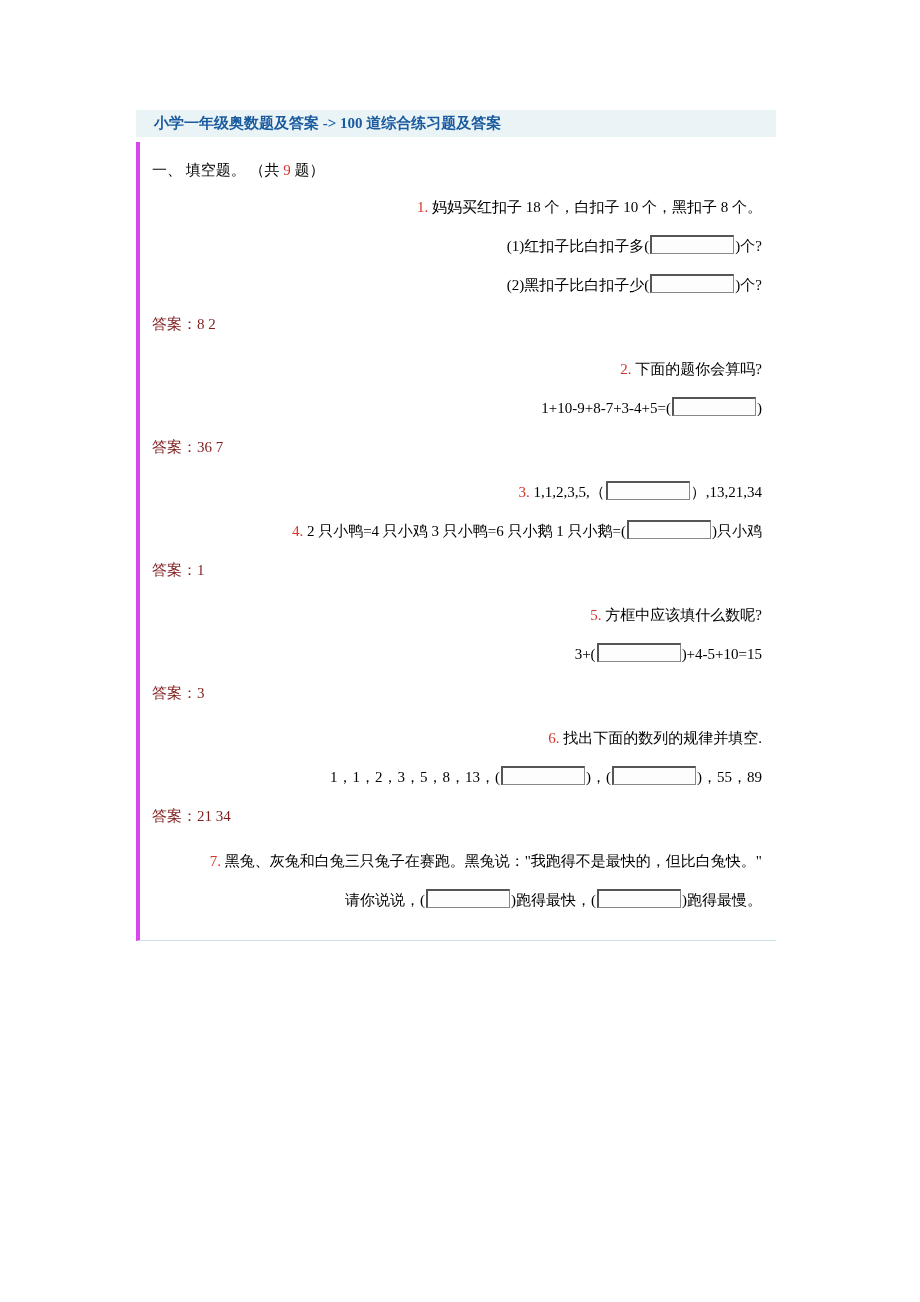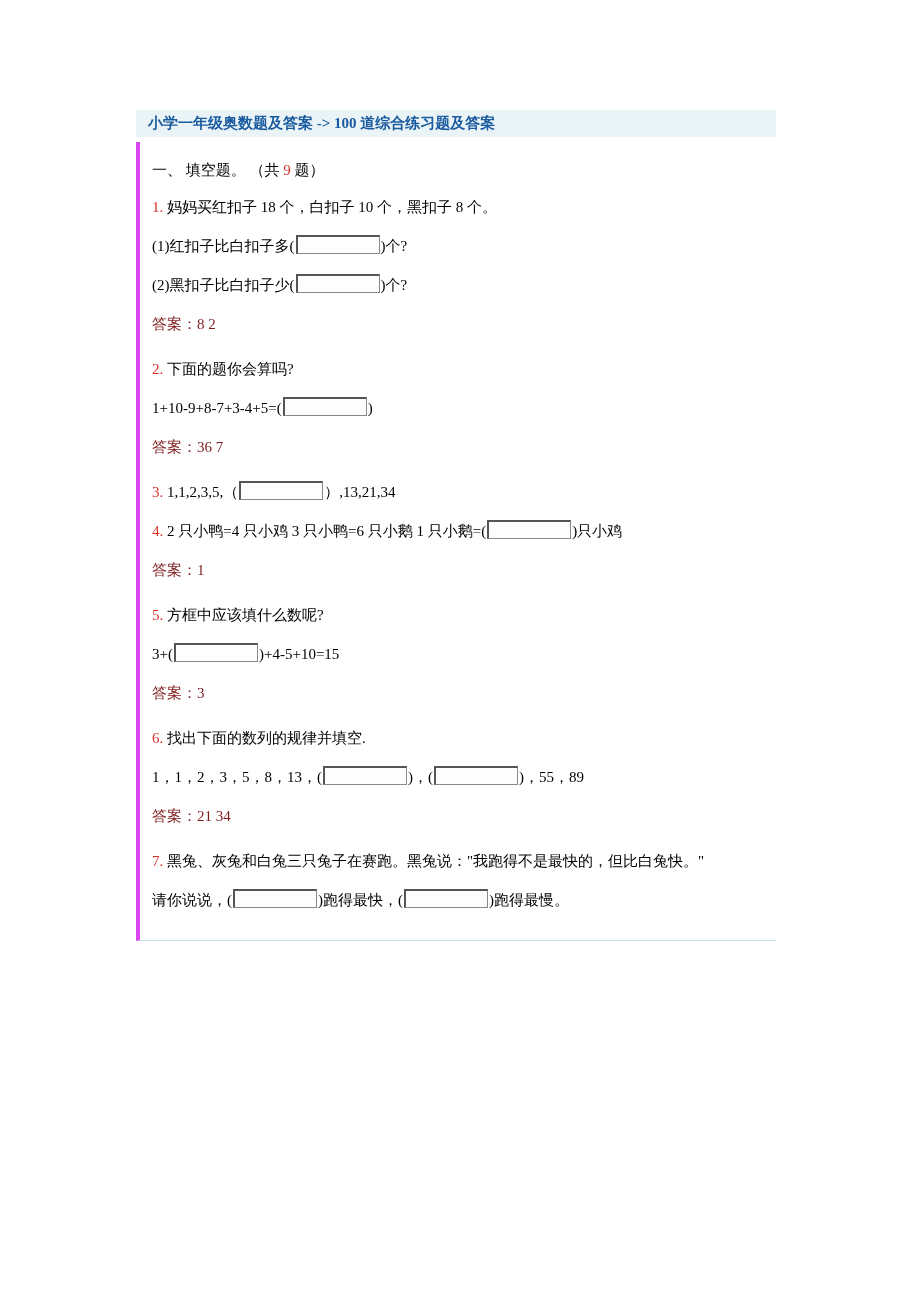--- a/index.html
+++ b/index.html
@@ -10,21 +10,21 @@
       margin: 0 auto;
       padding: 0;
     }
     .page {
       padding: 110px 144px 60px 136px;
       font-size: 15px;
       color: #000;
     }
     .header {
       background: #eaf4f7;
-      padding: 4px 12px;
+      padding: 4px 18px;
       margin-bottom: 5px;
       font-weight: bold;
       color: #1a5a9e;
       font-size: 15px;
     }
     .content-block {
       border-left: 4px solid #d946ef;
       border-bottom: 1px solid #cde0ea;
       padding: 10px 14px 20px 12px;
       line-height: 2.5;
@@ -40,21 +40,21 @@
       display: inline-block;
       width: 84px;
       height: 19px;
       border: 1px solid #888;
       border-top: 2px solid #555;
       border-left: 2px solid #555;
       background: #fdfdfd;
       vertical-align: -3px;
       margin: 0 1px;
     }
-    .q-line { line-height: 2.6; }
+    .q-line { line-height: 2.6; text-align: right; }
     .answer { color: #7f1d1d; line-height: 2.6; margin-bottom: 6px; }
   </style>
 </head>
 <body>
 
 <div class="page">
 
   <div class="header">
     <span>小学一年级奥数题及答案</span>
     <span>-&gt;</span>

